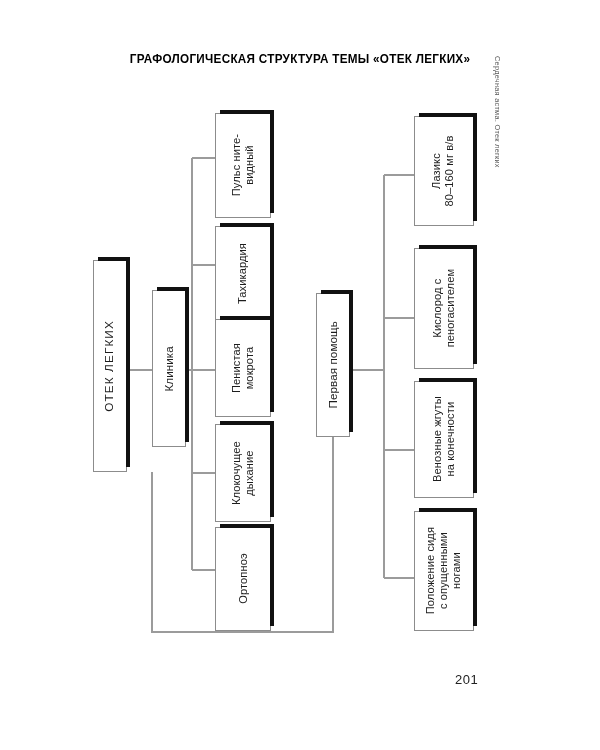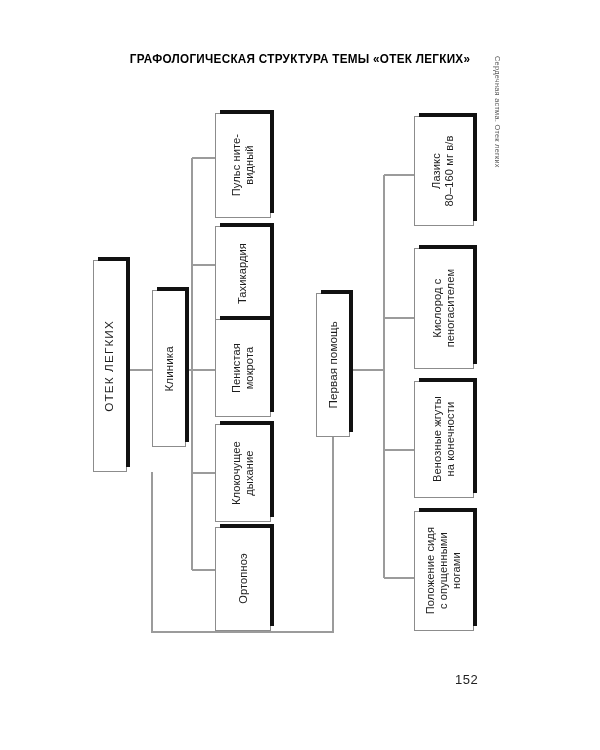--- a/index.html
+++ b/index.html
@@ -184,15 +184,15 @@
     <span class="vtext">Венозные жгуты
 на конечности</span>
   </div>
 
   <div class="node treatment" style="left:414px;top:511px;width:60px;height:120px;">
     <span class="vtext">Положение сидя
 с опущенными
 ногами</span>
   </div>
 
-  <div class="page-number">152</div>
+  <div class="page-number">201</div>
 
 </div>
 
 </body></html>

